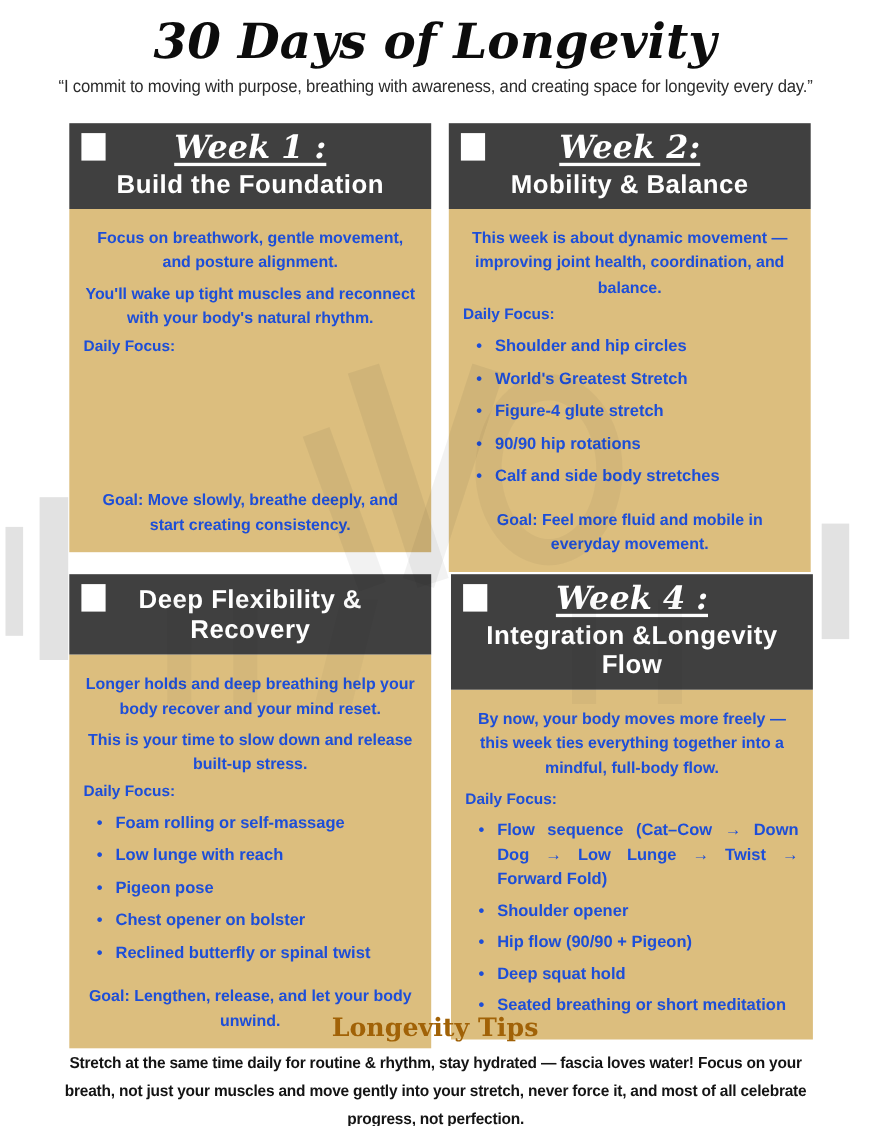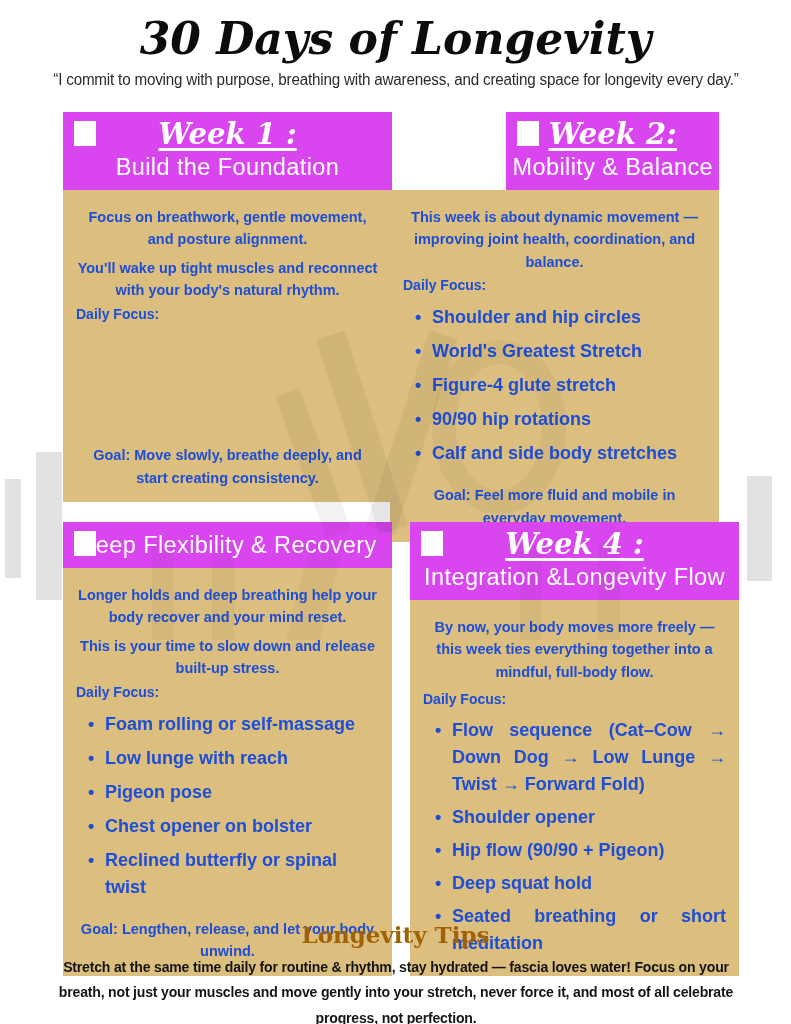--- a/index.html
+++ b/index.html
@@ -30,41 +30,41 @@
   .wm-d3{left:397px;top:330px;width:30px;height:205px;background:rgba(0,0,0,0.05);transform:rotate(18deg);}
   .wm-p{left:432px;top:340px;width:86px;height:126px;border:24px solid rgba(0,0,0,0.04);border-radius:50%;}
   .wm-f1{left:152px;top:545px;width:22px;height:95px;background:rgba(0,0,0,0.035);}
   .wm-f2{left:212px;top:545px;width:22px;height:95px;background:rgba(0,0,0,0.035);}
   .wm-f3{left:298px;top:545px;width:34px;height:95px;background:rgba(0,0,0,0.033);transform:skewX(-14deg);}
   .wm-f4{left:520px;top:545px;width:22px;height:95px;background:rgba(0,0,0,0.035);}
   .wm-f5{left:598px;top:545px;width:22px;height:95px;background:rgba(0,0,0,0.035);}
   
   .card{position:absolute;width:329px;display:flex;flex-direction:column;z-index:1;}
   #card-w1{left:63px;top:112px;height:390px;}
-  #card-w2{left:390px;top:112px;height:380px;align-items:flex-end;}
+  #card-w2{left:408px;top:112px;height:380px;}
   #card-w3{left:63px;top:522px;height:395px;}
   #card-w4{left:410px;top:522px;height:395px;}
-  .card-header{background:#d946ef;position:relative;text-align:center;padding:7px 6px 9px;}
+  .card-header{background:#404040;position:relative;text-align:center;padding:7px 6px 9px;}
   .checkbox{position:absolute;left:11px;top:9px;width:22px;height:25px;background:#ffffff;cursor:pointer;}
   .week-label{
     color:#fff;font-family:"DejaVu Serif",serif;font-weight:bold;font-style:italic;
     font-size:29px;line-height:1.1;
     text-decoration:underline;text-decoration-thickness:3px;text-underline-offset:4px;
   }
-  .week-name{color:#fff;font-weight:400;font-size:23.5px;letter-spacing:0.4px;margin-top:3px;line-height:1.15;}
+  .week-name{color:#fff;font-weight:700;font-size:23.5px;letter-spacing:0.4px;margin-top:3px;line-height:1.15;}
   .card-body{
     background:#DCBE7E;flex:1;display:flex;flex-direction:column;
     padding:10px 13px 13px;color:#1d4ed8;
   }
   .intro{text-align:center;font-weight:bold;font-size:14.5px;line-height:1.55;margin:6px 0 0;}
   .daily{font-weight:bold;font-size:14px;margin:4px 0 2px;}
   #card-w4 .daily{margin-top:8px;}
   ul.focus{list-style:none;margin:2px 0 0;padding:0;}
   .focus-item{
-    position:relative;padding-left:29px;font-weight:bold;font-size:18px;
+    position:relative;padding-left:29px;font-weight:bold;font-size:15px;
     line-height:1.5;margin:7px 0;
   }
   .focus-item::before{content:"•";position:absolute;left:12px;top:0;}
   #card-w4 .focus-item{text-align:justify;margin:6px 0;}
   .goal{
     text-align:center;font-weight:bold;font-size:14.5px;line-height:1.55;
     margin:0;margin-top:auto;padding-top:10px;
   }
   #card-w4 .goal{padding-top:4px;}
   

